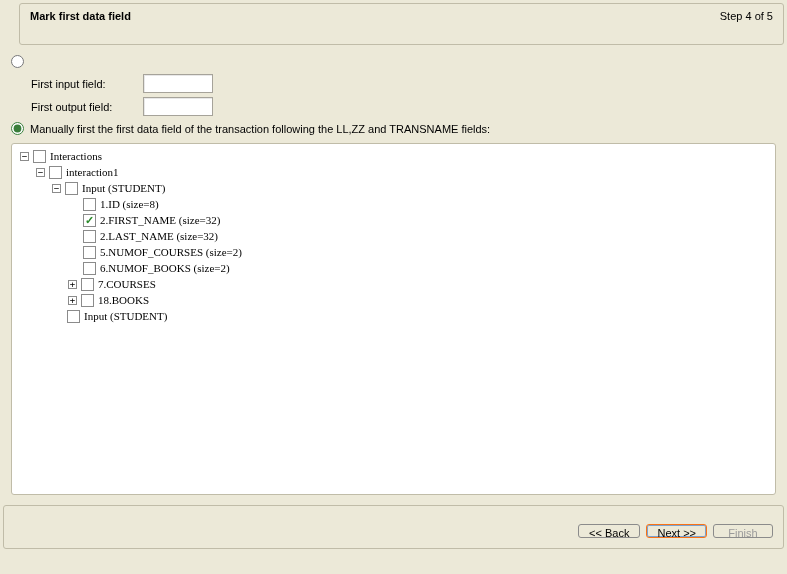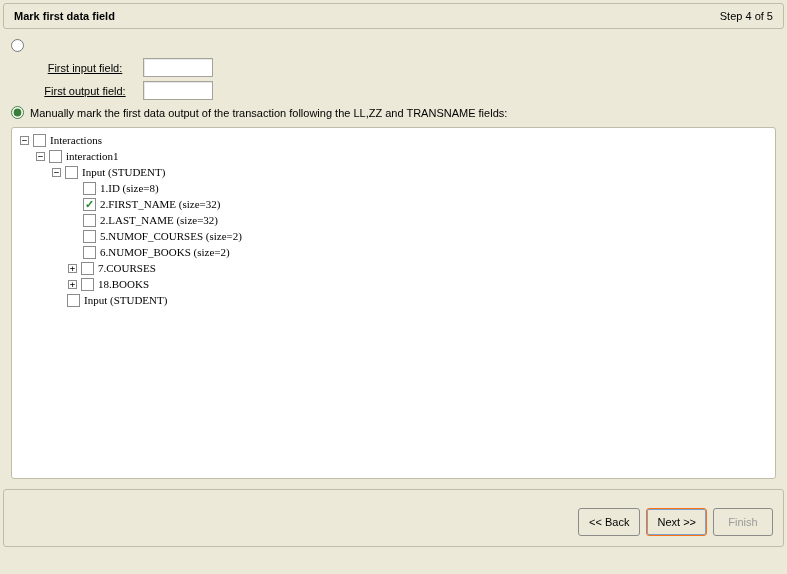--- a/index.html
+++ b/index.html
@@ -12,47 +12,46 @@
     width: 787px;
     height: 574px;
     overflow: hidden;
     padding: 1px;
   }
   .header {
     display: flex;
     justify-content: space-between;
     align-items: center;
     background: #ece9d8;
-    padding: 6px 10px 6px 10px;
+    padding: 6px 10px 22px 10px;
     border: 1px solid #c0bca8;
     border-radius: 3px;
-    margin: 2px 2px 6px 2px;
+    margin: 2px 2px 6px 18px;
   }
   .header .title { font-weight: bold; }
   .header .step { font-weight: normal; }
   .radio-row {
     display: flex;
     align-items: center;
     padding: 4px 10px 4px 10px;
   }
   .radio-row input[type=radio] {
     margin: 0 6px 0 0;
     width: 13px; height: 13px;
     accent-color: #3a7e3a;
   }
   .field-row {
     display: flex;
     align-items: center;
     padding: 2px 0 2px 30px;
   }
   .field-row label {
     width: 112px;
-    text-align: center;
+    text-align: left;
     padding-right: 4px;
-    text-decoration: underline;
   }
   .field-row input[type=text] {
     width: 70px;
     height: 19px;
     border: 1px solid #a6a39a;
     background: #fff;
     padding: 1px 3px;
     font: inherit;
     box-shadow: inset 1px 1px 0 #e8e8e8;
   }
@@ -134,21 +133,21 @@
     justify-content: flex-end;
     gap: 6px;
   }
   .btn {
     font: inherit;
     background: #ece9d8;
     border: 1px solid #8b8b8b;
     border-radius: 3px;
     padding: 2px 10px;
     min-width: 60px;
-    height: 28px;
+    height: 14px;
     cursor: pointer;
   }
   .btn.default {
     border: 1px solid #f97316;
     box-shadow: 0 0 0 1px #7da2ce inset;
   }
   .btn:disabled {
     color: #9a9a9a;
     cursor: default;
   }
@@ -168,21 +167,21 @@
   <label>First input field:</label>
   <input type="text" value="" style="">
 </div>
 <div class="field-row">
   <label>First output field:</label>
   <input type="text" value="" style="">
 </div>
 
 <div class="radio-row">
   <input type="radio" name="mode" checked="" style="">
-  <span>Manually mark the first data output of the transaction following the LL,ZZ and TRANSNAME fields:</span>
+  <span>Manually first the first data field of the transaction following the LL,ZZ and TRANSNAME fields:</span>
 </div>
 
 <div class="tree-panel">
   <div class="tree">
     <ul>
       <li>
         <div class="node">
           <span class="expander">−</span>
           <span class="chkbox"></span>
           <span class="node-label">Interactions</span>

